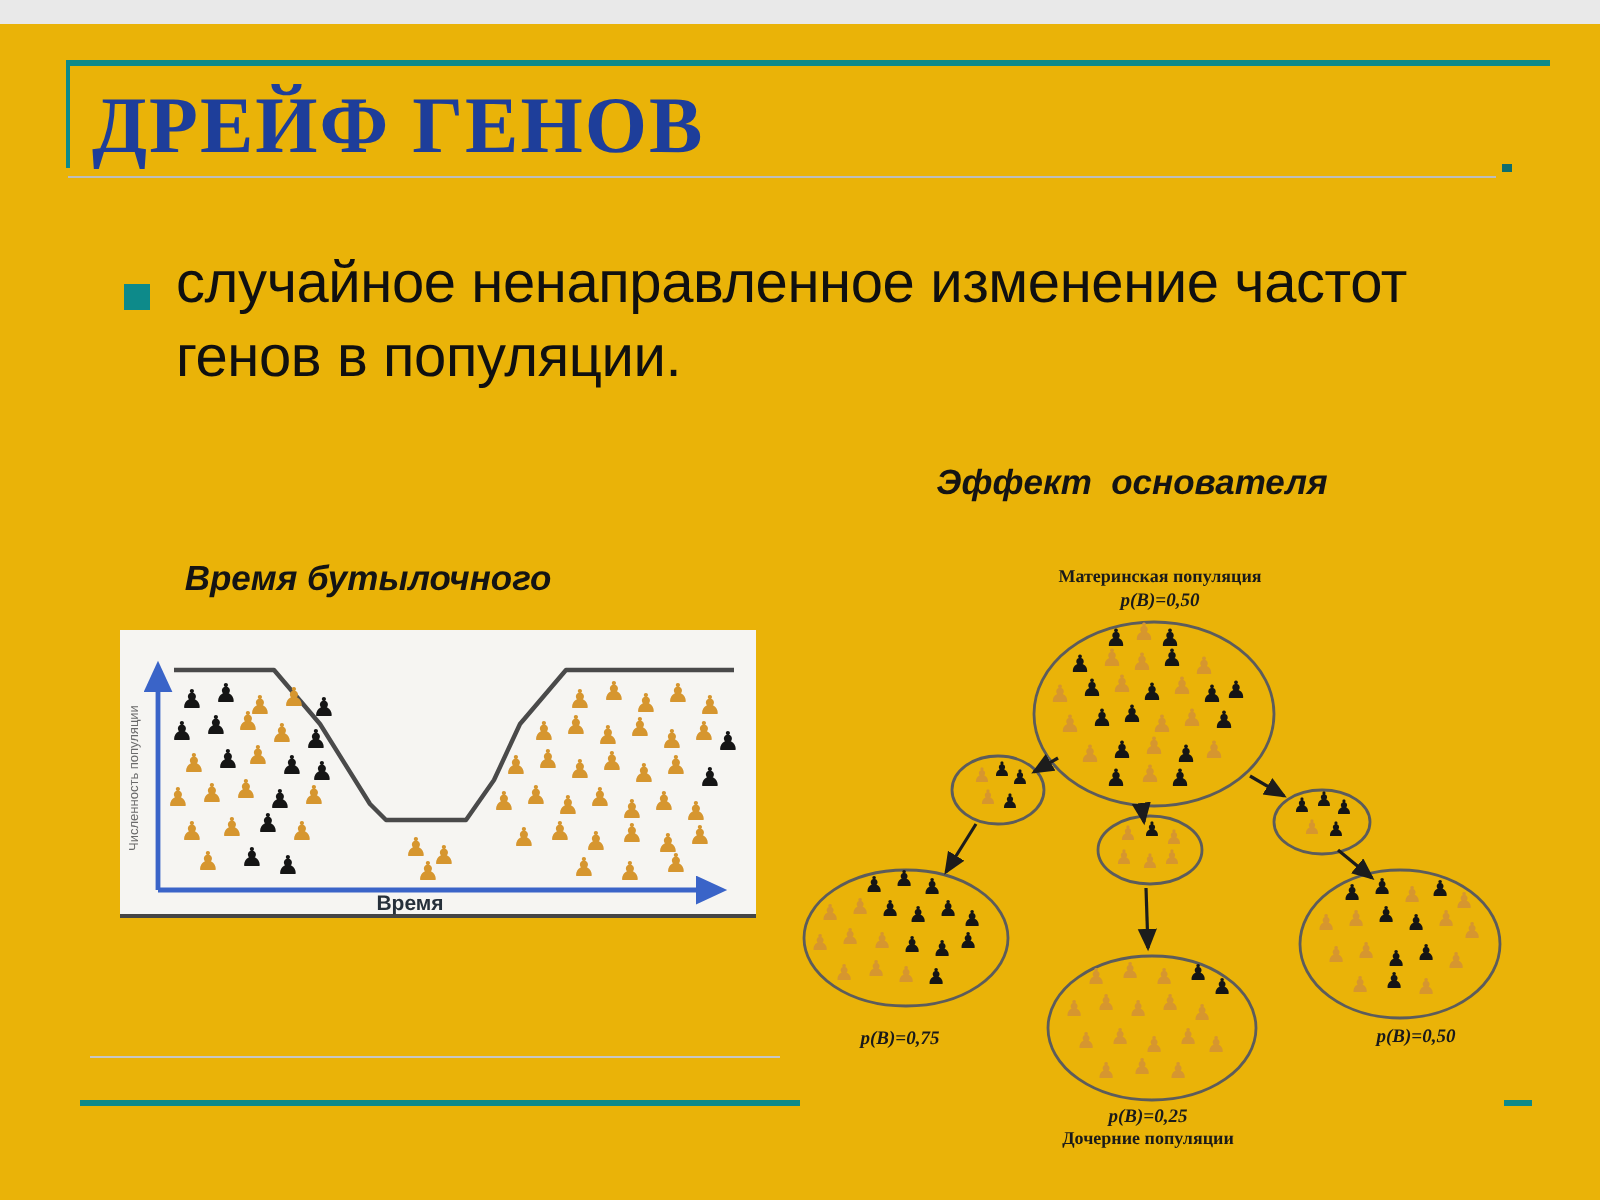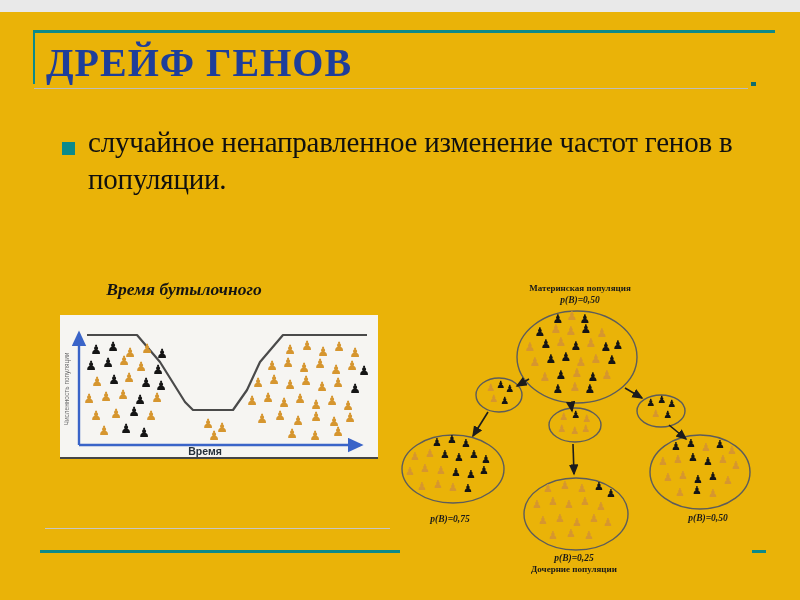--- a/index.html
+++ b/index.html
@@ -2,21 +2,21 @@
 <html style="--teal: #0d8a8a; --title_blue: #1e3e9a; --text_black: #101010; --pawn_orange: #d6962f; --pawn_black: #151515; --axis_blue: #3a64c8;"><head>
 <meta charset="utf-8">
 <style>
   :root{
     --teal:#0d8a8a; --title_blue:#1e3e9a; --text_black:#101010;
     --pawn_orange:#d6962f; --pawn_black:#151515; --axis_blue:#3a64c8;
   }
   html,body{margin:0;padding:0;background:#e9e9e9;}
   .slide{position:relative;width:800px;height:600px;background:#eab308;overflow:hidden;
          font-family:"Liberation Sans",sans-serif;margin-top:12px;}
-  .abs{position:absolute;font-family:Liberation Serif, serif;}
+  .abs{position:absolute;}
   .rule{background:var(--teal);}
   #top-rule{left:33px;top:18px;width:742px;height:3px;}
   #left-rule{left:33px;top:18px;width:2px;height:54px;}
   #title{left:46px;top:27px;width:720px;font-family:"Liberation Serif",serif;
          font-size:40px;font-weight:bold;letter-spacing:1px;color:var(--title_blue);}
   #title-underline{left:34px;top:76px;width:714px;height:1px;background:#bdbdbd;}
   #title-dot{left:751px;top:70px;width:5px;height:4px;background:#0f6e6e;}
   #bullet-square{left:62px;top:130px;width:13px;height:13px;background:var(--teal);}
   #bullet-text{left:88px;top:112px;width:665px;font-size:29px;line-height:37px;
                color:var(--text_black);letter-spacing:-0.2px;}
@@ -45,20 +45,21 @@
   <div class="abs" id="title-underline"></div>
   <div class="abs" id="title-dot"></div>
 
   <div class="abs" id="bullet-square"></div>
   <div class="abs" id="bullet-text">случайное ненаправленное изменение частот генов в популяции.</div>
 
   <div class="abs fig-heading" id="heading-left">
     <div>Время бутылочного</div>
     <div>горлышка</div>
   </div>
+  <div class="abs fig-heading" id="heading-right">Эффект  основателя</div>
 
   <svg id="fig" width="800" height="600" viewBox="0 0 800 600">
     <defs>
       <marker id="arrB" markerWidth="8" markerHeight="8" refX="5" refY="3" orient="auto">
         <path d="M0,0 L6.5,3 L0,6 Z" fill="#3a64c8"></path>
       </marker>
       <marker id="arrK" markerWidth="9" markerHeight="9" refX="6" refY="3" orient="auto">
         <path d="M0,0 L7,3 L0,6 Z" fill="#1c1c1c"></path>
       </marker>
     </defs>

